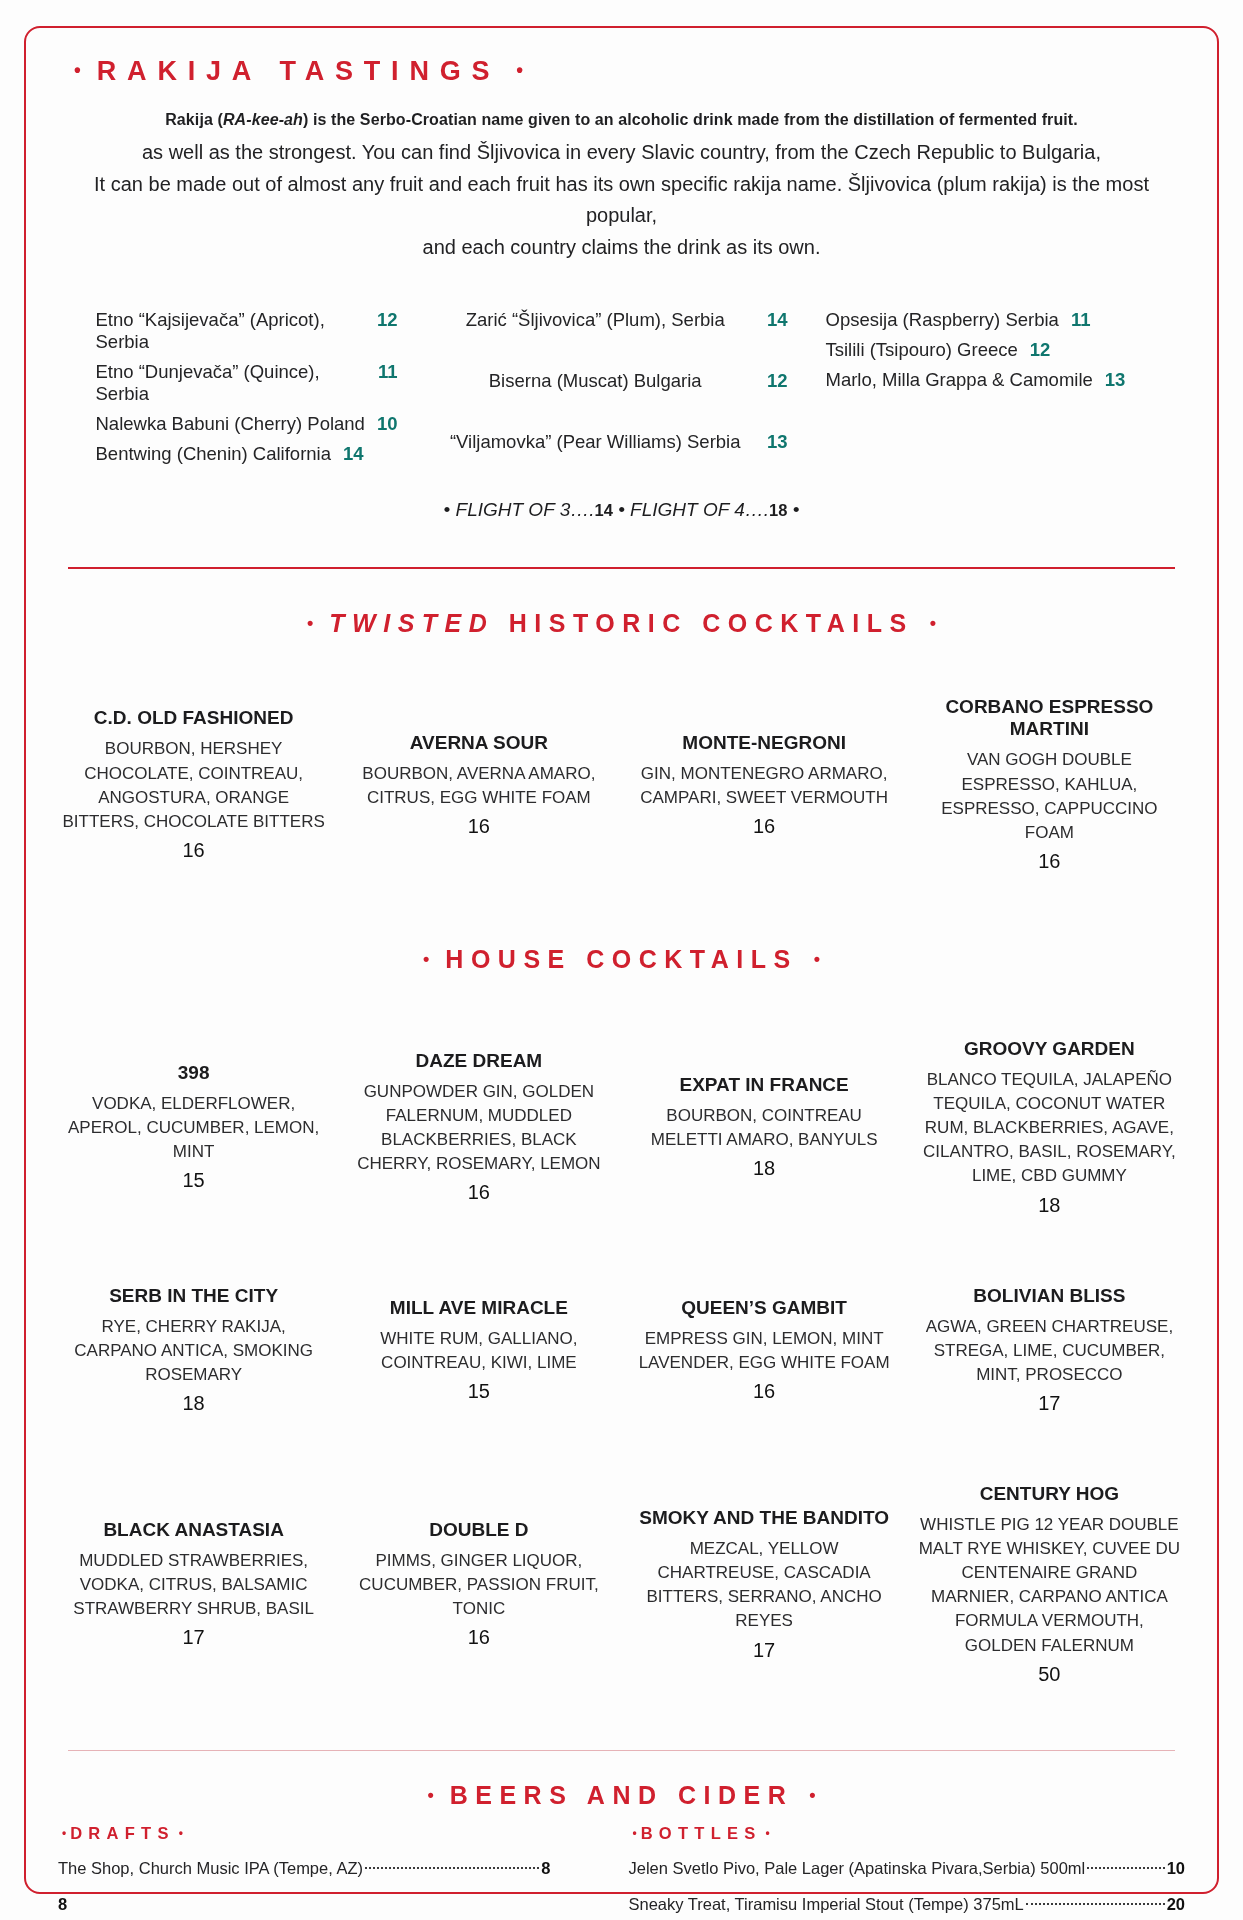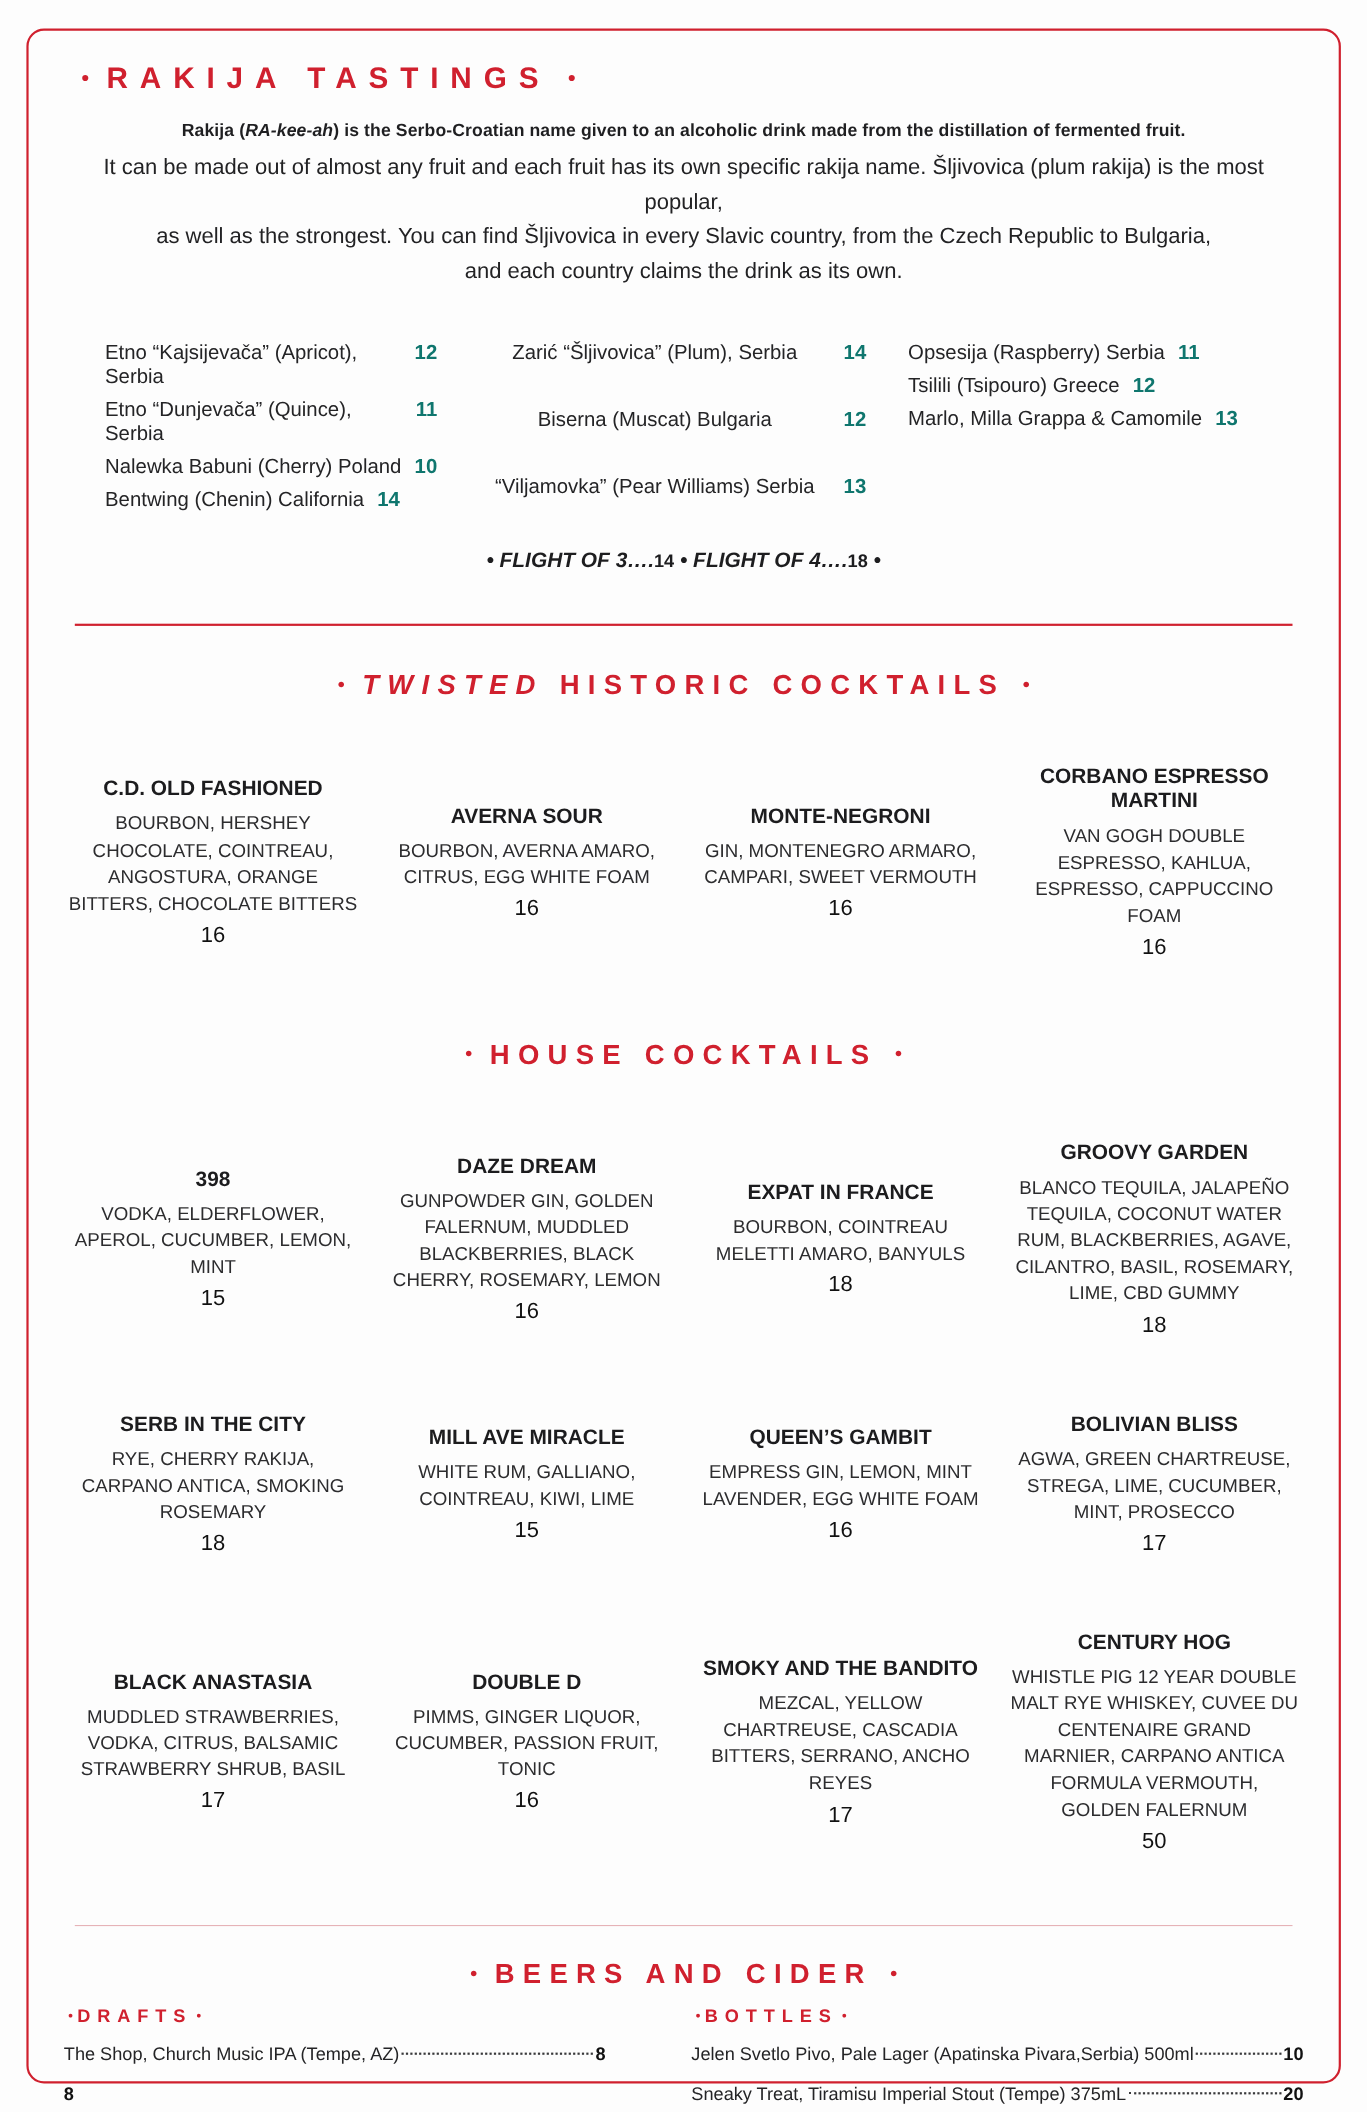--- a/index.html
+++ b/index.html
@@ -58,21 +58,21 @@
   .rak-col-1{width:352px;gap:39px;}
   .rak-col-2{width:322px;}
   .rak-item{display:flex;align-items:baseline;gap:12px;font-size:18.5px;}
   .rak-col-1 .rak-name{flex:1;text-align:center;}
   .rak-name{color:#242426;}
   .rak-price{font-weight:700;color:#0f766e;}
   
   .flight{
     text-align:center;margin-top:34px;font-size:19px;color:#1d1d1f;
   }
-  .flight-text{font-style:italic;font-weight:700;}
+  .flight-text{font-style:italic;font-weight:400;}
   .flight-num{font-weight:700;font-size:16.5px;}
   
   .divider{height:2px;background:var(--red);margin:46px 10px 0 10px;border:none;}
   .divider.light{height:1.5px;background:#e6b3b7;margin-top:64px;}
   
   .cocktail-grid{
     display:grid;grid-template-columns:repeat(4,1fr);
     column-gap:14px;align-items:center;
   }
   .twisted-grid{margin-top:58px;}
@@ -106,22 +106,22 @@
 <div class="page-border"></div>
 
 <div class="content">
 
   <div class="section-rakija">
     <div class="h-main"><span class="h-bullet">•</span><span>RAKIJA TASTINGS</span><span class="h-bullet">•</span></div>
 
     <div class="intro1"><span>Rakija (</span><span class="italic">RA-kee-ah</span><span>) is the Serbo-Croatian name given to an alcoholic drink made from the distillation of fermented fruit.</span></div>
 
     <div class="intro-block">
+      <div class="intro-line">as well as the strongest. You can find Šljivovica in every Slavic country, from the Czech Republic to Bulgaria,</div>
       <div class="intro-line">It can be made out of almost any fruit and each fruit has its own specific rakija name. Šljivovica (plum rakija) is the most popular,</div>
-      <div class="intro-line">as well as the strongest. You can find Šljivovica in every Slavic country, from the Czech Republic to Bulgaria,</div>
       <div class="intro-line">and each country claims the drink as its own.</div>
     </div>
 
     <div class="rak-columns" id="rakija-columns">
         <div class="rak-col rak-col-0">
           <div class="rak-item">
     <span class="rak-name">Etno “Kajsijevača” (Apricot), Serbia</span>
     <span class="rak-price">12</span>
   </div>
           <div class="rak-item">

